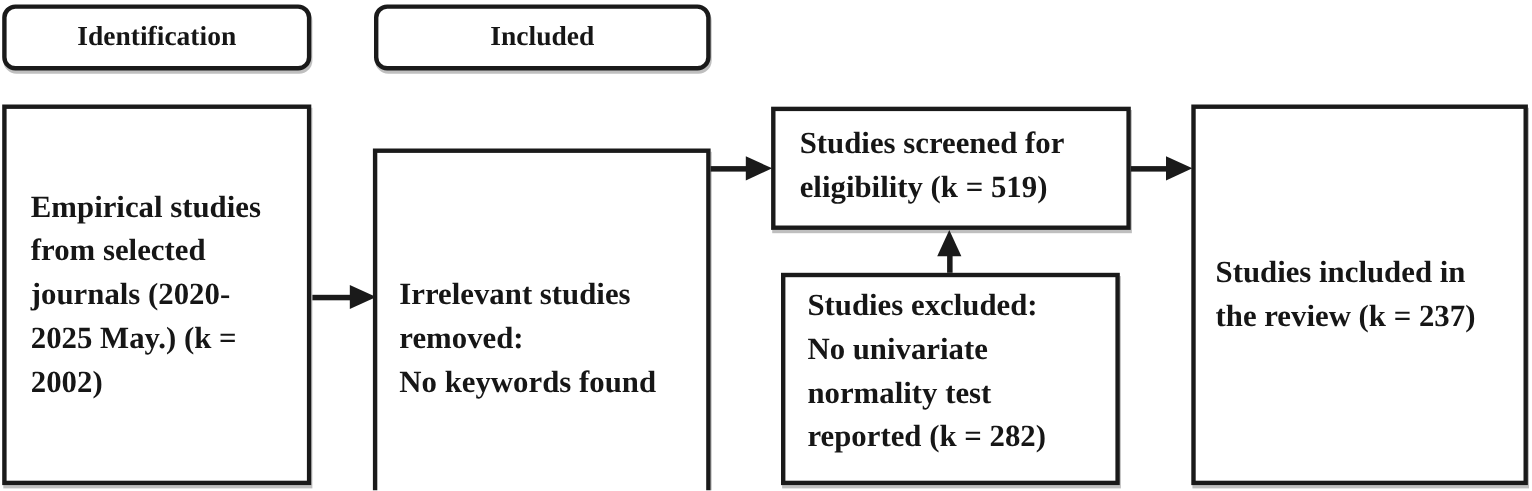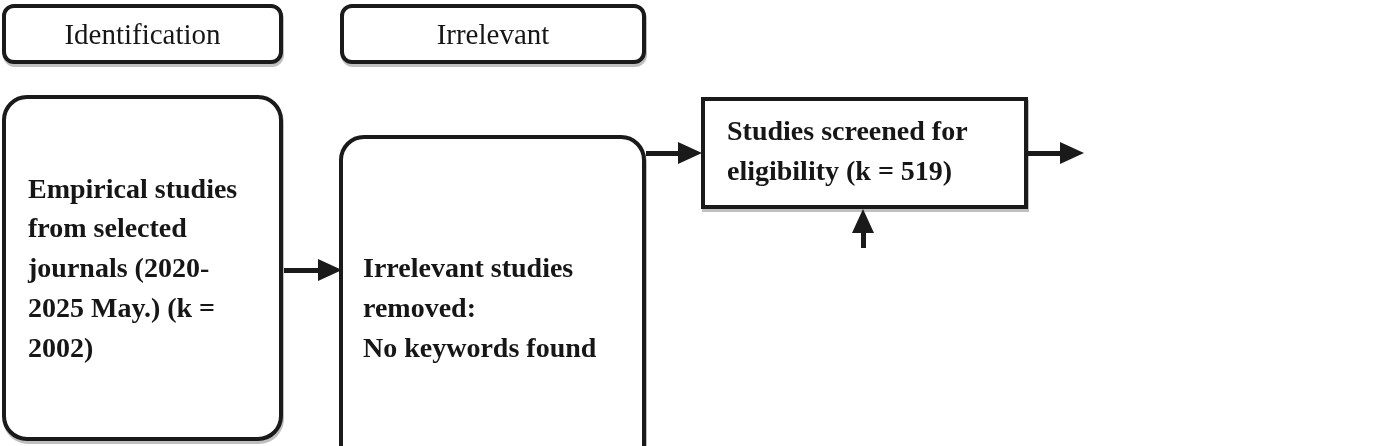--- a/index.html
+++ b/index.html
@@ -15,40 +15,39 @@
   .hdr {
     position: absolute;
     box-sizing: border-box;
     border: 4px solid #1a1a1a;
     border-radius: 12px;
     background: #ffffff;
     box-shadow: 1px 3px 0 rgba(0,0,0,0.25);
     display: flex;
     align-items: center;
     justify-content: center;
-    font-weight: normal;
-    font-size: 29px;
+    font-weight: bold;
+    font-size: 25px;
   }
   .node {
     position: absolute;
     box-sizing: border-box;
     border: 4px solid #1a1a1a;
     background: #ffffff;
     box-shadow: 1px 3px 0 rgba(0,0,0,0.25);
     font-weight: bold;
     font-size: 28px;
     line-height: 1.42;
   }
   .node .txt {
     white-space: pre-line;
   }
   .vcenter {
     display: flex;
     align-items: center;
-    border-radius: 25px;
   }
   .shaft-h {
     position: absolute;
     height: 5px;
     background: #1a1a1a;
   }
   .shaft-v {
     position: absolute;
     width: 5px;
     background: #1a1a1a;
@@ -71,21 +70,21 @@
 </head>
 <body>
 
 <div class="canvas">
 
   <div class="hdr" style="left:2px; top:4px; width:281px; height:60px;">
     <span>Identification</span>
   </div>
 
   <div class="hdr" style="left:340px; top:4px; width:306px; height:60px;">
-    <span>Irrelevant</span>
+    <span>Included</span>
   </div>
 
 
 
   <div class="node vcenter" style="left:2px; top:95px; width:281px; height:346px; padding:0 8px 0 22px;">
     <div class="txt">Empirical studies
 from selected
 journals (2020-
 2025 May.) (k =
 2002)</div>
@@ -95,21 +94,31 @@
     <div class="txt">Irrelevant studies
 removed:
 No keywords found</div>
   </div>
 
   <div class="node" style="left:701px; top:97px; width:327px; height:112px; padding:10px 10px 0 22px;">
     <div class="txt">Studies screened for
 eligibility (k = 519)</div>
   </div>
 
+  <div class="node" style="left:710px; top:248px; width:308px; height:193px; padding:6px 8px 0 20px;">
+    <div class="txt">Studies excluded:
+No univariate
+normality test
+reported (k = 282)</div>
+  </div>
 
+  <div class="node vcenter" style="left:1083px; top:95px; width:306px; height:346px; padding:0 6px 0 18px;">
+    <div class="txt">Studies included in
+the review (k = 237)</div>
+  </div>
 
   <div>
     <div class="shaft-h" style="left:284px; top:268px; width:36px;"></div>
     <div class="head-right" style="left:318px; top:259px;"></div>
   </div>
 
   <div>
     <div class="shaft-h" style="left:646px; top:151px; width:34px;"></div>
     <div class="head-right" style="left:678px; top:142px;"></div>
   </div>

